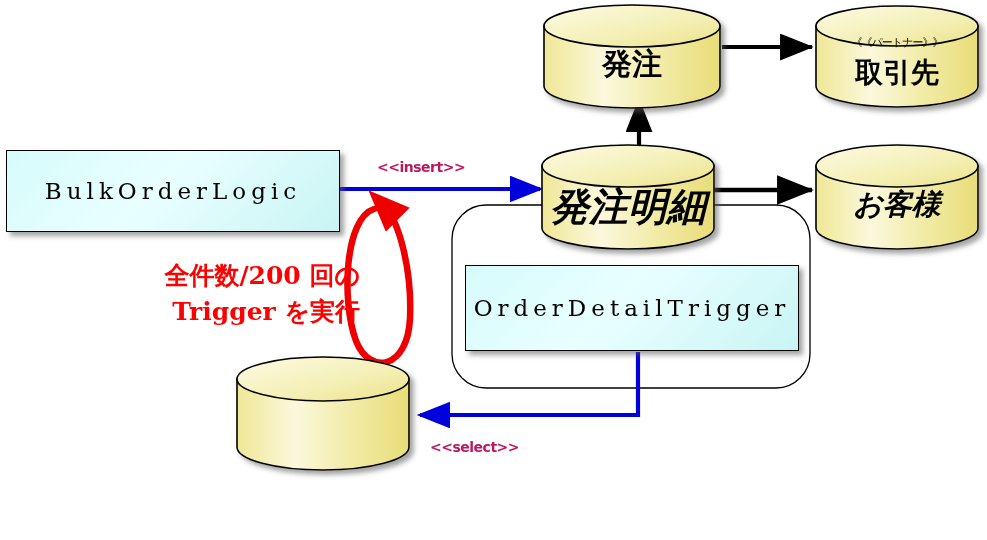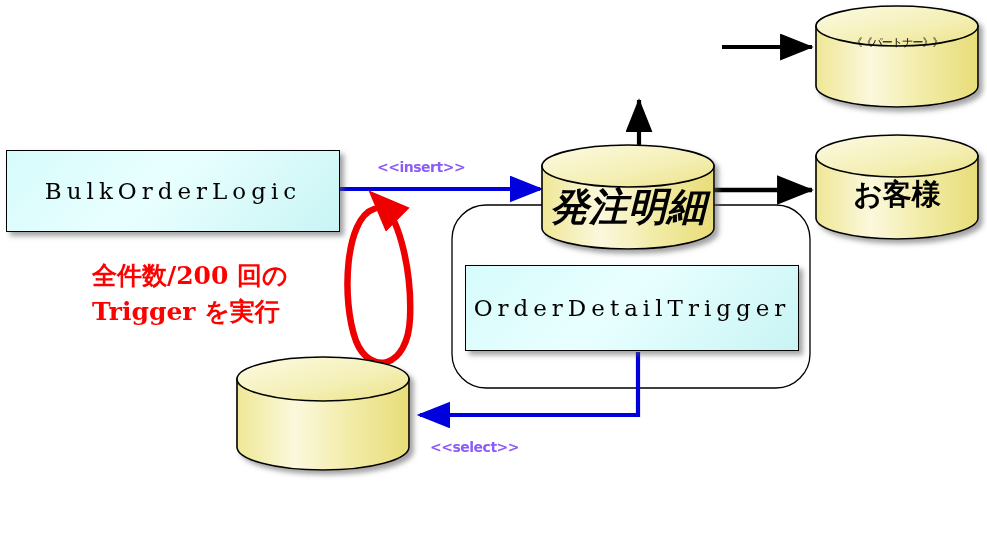--- a/index.html
+++ b/index.html
@@ -64,34 +64,34 @@
   }
   .cyl .stereo {
     font-size: 11px;
     font-weight: normal;
     letter-spacing: -1px;
   }
 
   
   .stereo-blue {
     position: absolute;
-    color: #8b5cf6;
+    color: #be185d;
     font-family: "DejaVu Sans", "Liberation Sans", sans-serif;
     font-weight: bold;
     font-size: 14px;
     white-space: nowrap;
     letter-spacing: -0.5px;
   }
   .red-note {
     position: absolute;
     color: #ff0000;
     font-family: "DejaVu Serif", "Liberation Serif", serif;
     font-weight: bold;
     white-space: nowrap;
-    text-align: left;
+    text-align: right;
   }
   .red-note .ln { display: block; }
 </style>
 </head>
 <body>
 
 <div id="canvas">
 
   <svg id="svg-layer" viewBox="0 0 987 540" xmlns="http://www.w3.org/2000/svg">
     <defs>
@@ -136,42 +136,52 @@
   </svg>
 
   <div class="class-box" style="left:6px; top:150px; width:334px; height:82px;">
     <span class="label" style="font-size:23px;">BulkOrderLogic</span>
   </div>
 
   <div class="class-box" style="left:465px; top:265px; width:334px; height:86px;">
     <span class="label" style="font-size:23px;">OrderDetailTrigger</span>
   </div>
 
+  <div class="cyl" style="left:540px; top:4px; width:184px; height:104px;">
+    <svg class="cyl-svg" width="184" height="104" viewBox="0 0 184 104" xmlns="http://www.w3.org/2000/svg">
+      <g filter="url(#softshadow)">
+        <path d="M4,22 L4,82 A88,22 0 0 0 180,82 L180,22 z" fill="url(#cylBody)" stroke="#000000" stroke-width="1.6"></path>
+        <ellipse cx="92" cy="22" rx="88" ry="21" fill="url(#cylTop)" stroke="#000000" stroke-width="1.6"></ellipse>
+      </g>
+    </svg>
+    <div class="cyl-text" style="top:40px; font-size:30px;">発注</div>
+  </div>
 
   <div class="cyl" style="left:812px; top:4px; width:170px; height:104px;">
     <svg class="cyl-svg" width="170" height="104" viewBox="0 0 170 104" xmlns="http://www.w3.org/2000/svg">
       <g filter="url(#softshadow)">
         <path d="M4,22 L4,82 A81,21 0 0 0 166,82 L166,22 z" fill="url(#cylBody)" stroke="#000000" stroke-width="1.6"></path>
         <ellipse cx="85" cy="22" rx="81" ry="20" fill="url(#cylTop)" stroke="#000000" stroke-width="1.6"></ellipse>
       </g>
     </svg>
     <div class="cyl-text stereo" style="top:31px;">《《パートナー》》</div>
+    <div class="cyl-text" style="top:50px; font-size:28px;">取引先</div>
   </div>
 
   <div class="cyl" style="left:538px; top:144px; width:180px; height:106px;">
     <svg class="cyl-svg" width="180" height="106" viewBox="0 0 180 106" xmlns="http://www.w3.org/2000/svg">
       <g filter="url(#softshadow)">
         <path d="M4,22 L4,84 A86,21 0 0 0 176,84 L176,22 z" fill="url(#cylBody)" stroke="#000000" stroke-width="1.6"></path>
         <ellipse cx="90" cy="22" rx="86" ry="21" fill="url(#cylTop)" stroke="#000000" stroke-width="1.6"></ellipse>
       </g>
     </svg>
     <div class="cyl-text" style="top:36px; font-size:39px;font-style:italic;">発注明細</div>
   </div>
 
-  <div class="cyl" style="left:812px; top:134px; width:170px; height:106px;">
+  <div class="cyl" style="left:812px; top:144px; width:170px; height:106px;font-style:italic;">
     <svg class="cyl-svg" width="170" height="106" viewBox="0 0 170 106" xmlns="http://www.w3.org/2000/svg">
       <g filter="url(#softshadow)">
         <path d="M4,22 L4,84 A81,21 0 0 0 166,84 L166,22 z" fill="url(#cylBody)" stroke="#000000" stroke-width="1.6"></path>
         <ellipse cx="85" cy="22" rx="81" ry="21" fill="url(#cylTop)" stroke="#000000" stroke-width="1.6"></ellipse>
       </g>
     </svg>
     <div class="cyl-text" style="top:41px; font-size:29px;">お客様</div>
   </div>
 
   <div class="cyl" style="left:233px; top:355px; width:180px; height:117px;">

